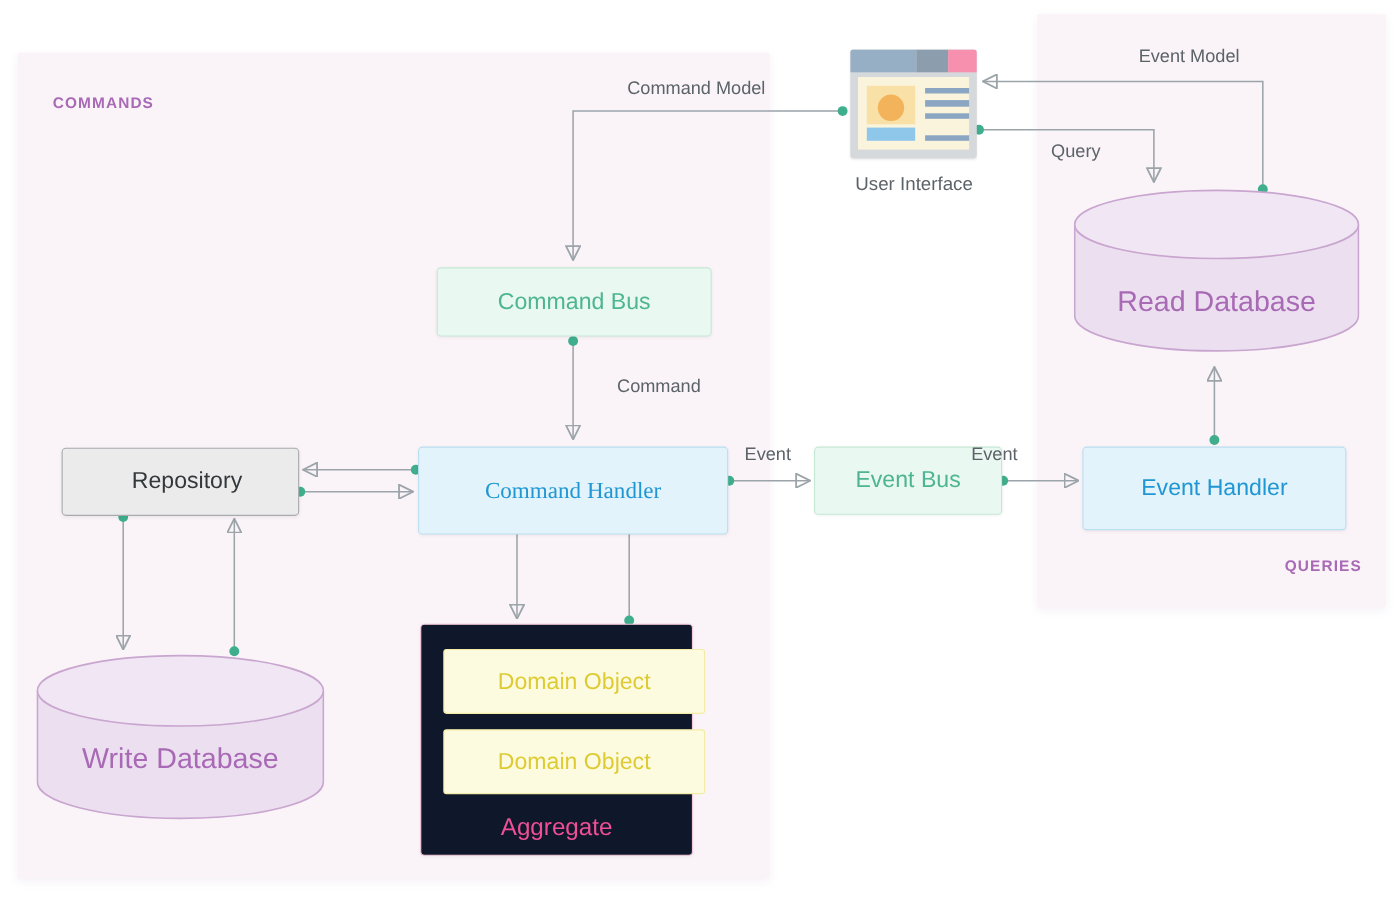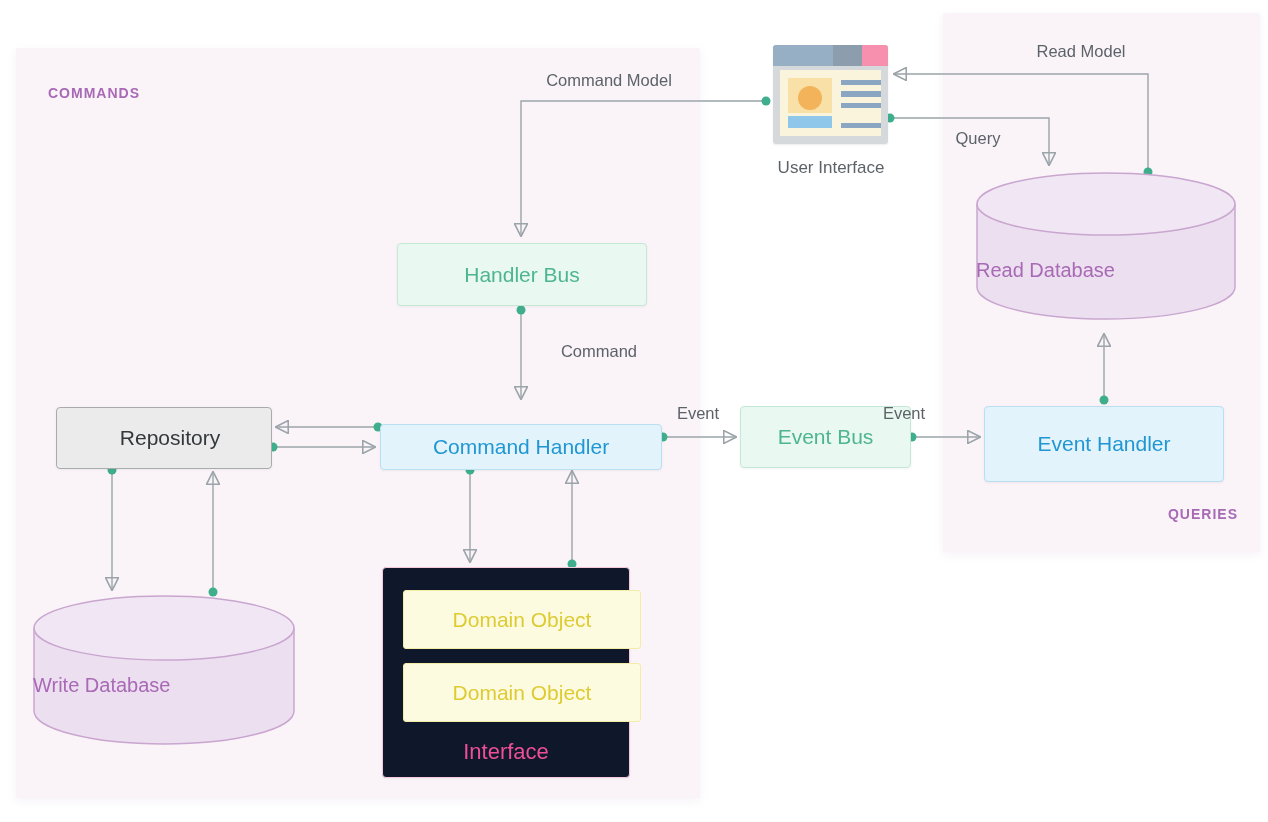--- a/index.html
+++ b/index.html
@@ -34,21 +34,21 @@
 
   .node{
     position:absolute;display:flex;align-items:center;justify-content:center;
     border-radius:4px;font-size:21px;box-shadow:0 1px 3px rgba(0,0,0,0.05);
     box-sizing:border-box;
   }
   .node-green{background:#e9f8f0;border:1px solid #c5e8d6;color:var(--green-text);}
   .node-blue{background:#e2f3fb;border:1px solid #b9dff0;color:var(--blue-text);}
   .node-gray{background:#ebebeb;border:1px solid #a8abae;color:#33383b;}
   .node-command-bus{left:397px;top:243px;width:250px;height:63px;}
-  .node-command-handler{left:380px;top:424px;width:282px;height:46px;}
+  .node-command-handler{left:380px;top:406px;width:282px;height:80px;font-family:Liberation Serif, serif;}
   .node-repository{left:56px;top:407px;width:216px;height:62px;padding-left:12px;}
   .node-event-bus{left:740px;top:406px;width:171px;height:62px;}
   .node-event-handler{left:984px;top:406px;width:240px;height:76px;}
 
   .aggregate{
     position:absolute;left:382px;top:567px;width:248px;height:211px;
     background:#0f172a;border:1px solid #f5c9db;border-radius:4px;
     box-shadow:0 1px 3px rgba(0,0,0,0.05);box-sizing:border-box;
   }
   .domain-object{
@@ -59,21 +59,21 @@
   }
   .domain-object-1{top:22px;}
   .domain-object-2{top:95px;}
   .aggregate-label{
     position:absolute;left:0;bottom:12px;width:100%;text-align:center;
     font-size:22px;color:var(--pink-text);
   }
 
   .cylinder{position:absolute;}
   .db-label{
-    position:absolute;width:100%;text-align:left;font-size:20px;
+    position:absolute;width:100%;text-align:center;font-size:26px;
     color:var(--db-purple);
   }
   .edge-label{
     position:absolute;font-size:16.5px;color:#5c6368;text-align:center;
   }
 
   
   .ui-icon{
     position:absolute;left:773px;top:45px;width:115px;height:99px;
     background:#d6d9db;border-radius:3px;box-sizing:border-box;
@@ -150,48 +150,48 @@
       <div class="ui-right">
         <div class="ui-bar"></div>
         <div class="ui-bar"></div>
         <div class="ui-bar"></div>
         <div class="ui-bar ui-bar-last"></div>
       </div>
     </div>
   </div>
   <div class="ui-caption">User Interface</div>
 
-  <div class="node node-green node-command-bus">Handler Bus</div>
+  <div class="node node-green node-command-bus">Command Bus</div>
   <div class="node node-blue node-command-handler">Command Handler</div>
   <div class="node node-gray node-repository">Repository</div>
   <div class="node node-green node-event-bus">Event Bus</div>
   <div class="node node-blue node-event-handler">Event Handler</div>
 
   <div class="aggregate">
     <div class="domain-object domain-object-1">Domain Object</div>
     <div class="domain-object domain-object-2">Domain Object</div>
-    <div class="aggregate-label">Interface</div>
+    <div class="aggregate-label">Aggregate</div>
   </div>
 
   <div class="cylinder" style="left:33px;top:594px;width:262px;height:152px;">
     <svg width="262" height="152">
       <path d="M1,34 v83 a130,33 0 0 0 260,0 v-83" fill="#ecdff0" stroke="#c9a6cf" stroke-width="1.5"></path>
       <ellipse cx="131" cy="34" rx="130" ry="32" fill="#f1e6f3" stroke="#c9a6cf" stroke-width="1.5"></ellipse>
     </svg>
     <div class="db-label" style="top:80px;">Write Database</div>
   </div>
 
   <div class="cylinder" style="left:976px;top:171px;width:260px;height:150px;">
     <svg width="260" height="150">
       <path d="M1,33 v83 a129,32 0 0 0 258,0 v-83" fill="#ecdff0" stroke="#c9a6cf" stroke-width="1.5"></path>
       <ellipse cx="130" cy="33" rx="129" ry="31" fill="#f1e6f3" stroke="#c9a6cf" stroke-width="1.5"></ellipse>
     </svg>
     <div class="db-label" style="top:88px;">Read Database</div>
   </div>
 
-  <div class="edge-label" style="left:524px;top:71px;width:170px;">Command Model</div>
+  <div class="edge-label" style="left:548px;top:71px;width:170px;">Command Model</div>
   <div class="edge-label" style="left:549px;top:342px;width:100px;">Command</div>
   <div class="edge-label" style="left:668px;top:404px;width:60px;">Event</div>
   <div class="edge-label" style="left:874px;top:404px;width:60px;">Event</div>
   <div class="edge-label" style="left:947px;top:129px;width:62px;">Query</div>
-  <div class="edge-label" style="left:1021px;top:42px;width:120px;">Read Model</div>
+  <div class="edge-label" style="left:1021px;top:42px;width:120px;">Event Model</div>
 
 </div>
 
 </body></html>

